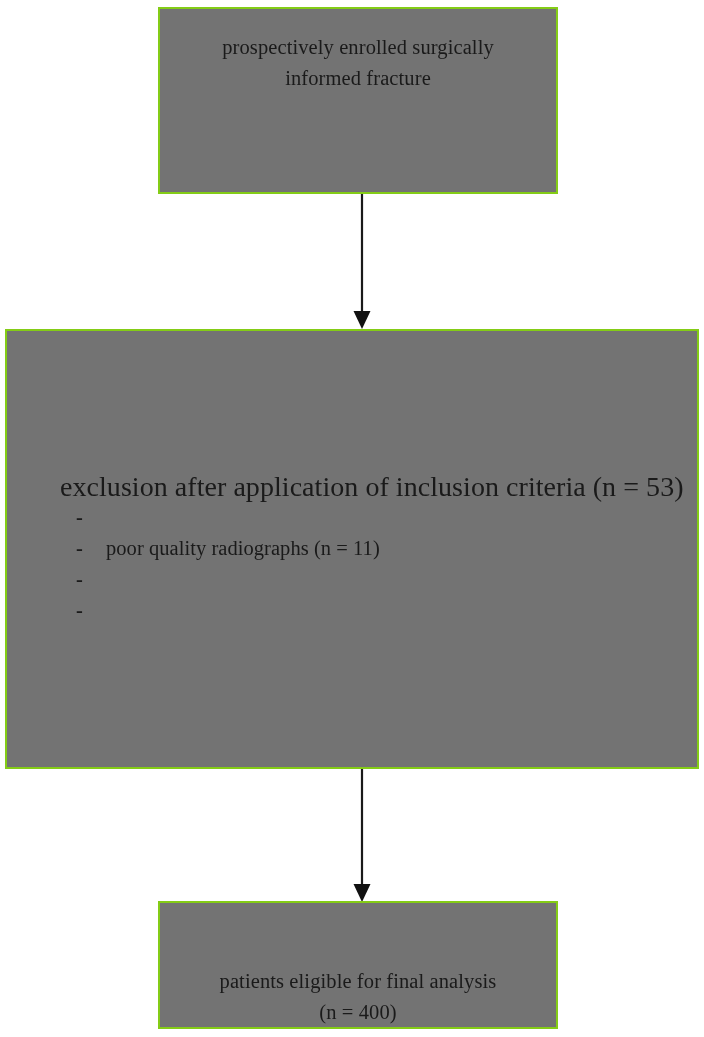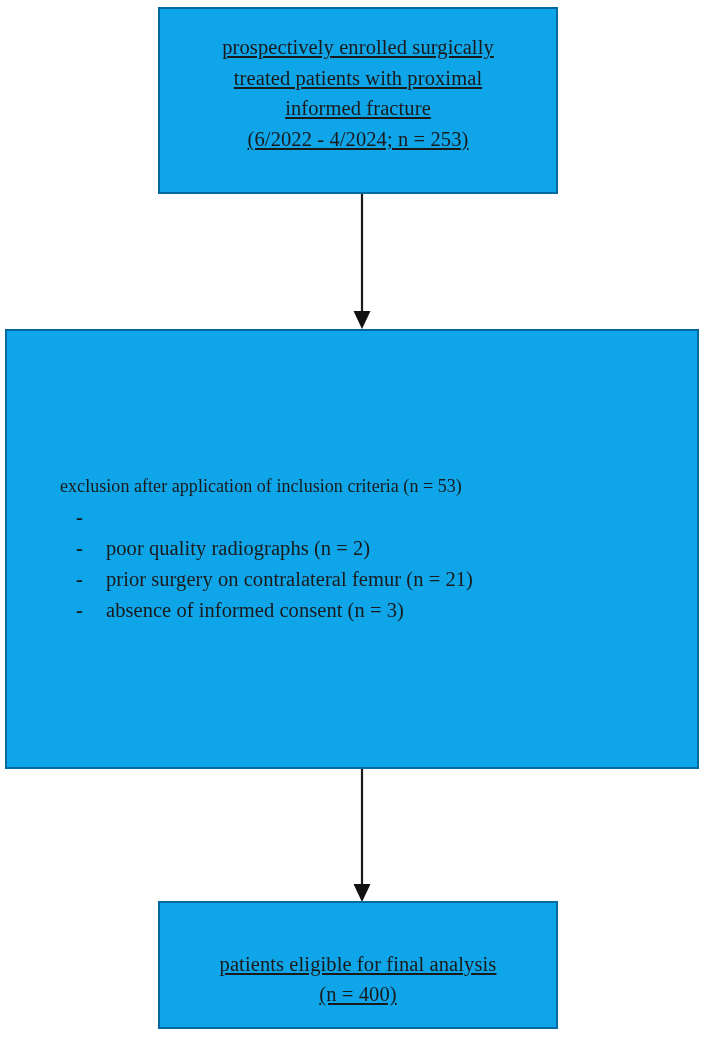--- a/index.html
+++ b/index.html
@@ -20,23 +20,22 @@
     position: absolute;
     left: 0;
     top: 0;
     width: 704px;
     height: 1037px;
   }
 
   .node-box {
     position: absolute;
     box-sizing: border-box;
-    border: 2px solid #0369a1;
-    background: #0ea5e9;
-    text-decoration: underline;
+    border: 2px solid #84cc16;
+    background: #737373;
   }
 
   
   #node-enrolled {
     left: 158px;
     top: 7px;
     width: 400px;
     height: 187px;
     display: flex;
     align-items: flex-start;
@@ -57,21 +56,21 @@
     width: 694px;
     height: 440px;
   }
   #node-exclusion .excl-block {
     position: absolute;
     left: 53px;
     top: 140px;
     right: 10px;
   }
   .excl-heading {
-    font-size: 18px;
+    font-size: 28px;
     line-height: 31px;
     white-space: nowrap;
     letter-spacing: 0.05px;
   }
   .excl-list {
     list-style: none;
     margin: 0;
     padding: 0;
   }
   .excl-list li {
@@ -91,21 +90,21 @@
     font-size: 20.5px;
   }
 
   
   #node-eligible {
     left: 158px;
     top: 901px;
     width: 400px;
     height: 128px;
     display: flex;
-    align-items: center;
+    align-items: flex-end;
     justify-content: center;
   }
   #node-eligible .box-text {
     margin-top: 28px;
     text-align: center;
     font-size: 20.5px;
     line-height: 30.5px;
     letter-spacing: 0.1px;
   }
 
@@ -131,44 +130,40 @@
     </g>
     <g>
       <line x1="362" y1="769" x2="362" y2="886" stroke="#1a1a1a" stroke-width="2.2"></line>
       <polygon points="353.5,884 370.5,884 362,902" fill="#111111"></polygon>
     </g>
   </svg>
 
   <div class="node-box" id="node-enrolled">
     <div class="box-text">
       <div>prospectively enrolled surgically</div>
-      <div>treated patients with proximal</div>
       <div>informed fracture</div>
-      <div>(6/2022 - 4/2024;  n = 253)</div>
     </div>
   </div>
 
   <div class="node-box" id="node-exclusion">
     <div class="excl-block">
       <div class="excl-heading">exclusion after application of inclusion criteria (n = 53)</div>
       <ul class="excl-list">
         <li>
           <span class="excl-bullet">-</span>
         </li>
         <li>
           <span class="excl-bullet">-</span>
-          <span>poor quality radiographs (n = 2)</span>
+          <span>poor quality radiographs (n = 11)</span>
         </li>
         <li>
           <span class="excl-bullet">-</span>
-          <span>prior surgery on contralateral femur (n = 21)</span>
         </li>
         <li>
           <span class="excl-bullet">-</span>
-          <span>absence of informed consent (n = 3)</span>
         </li>
       </ul>
     </div>
   </div>
 
   <div class="node-box" id="node-eligible">
     <div class="box-text">
       <div>patients eligible for final analysis</div>
       <div>(n = 400)</div>
     </div>

